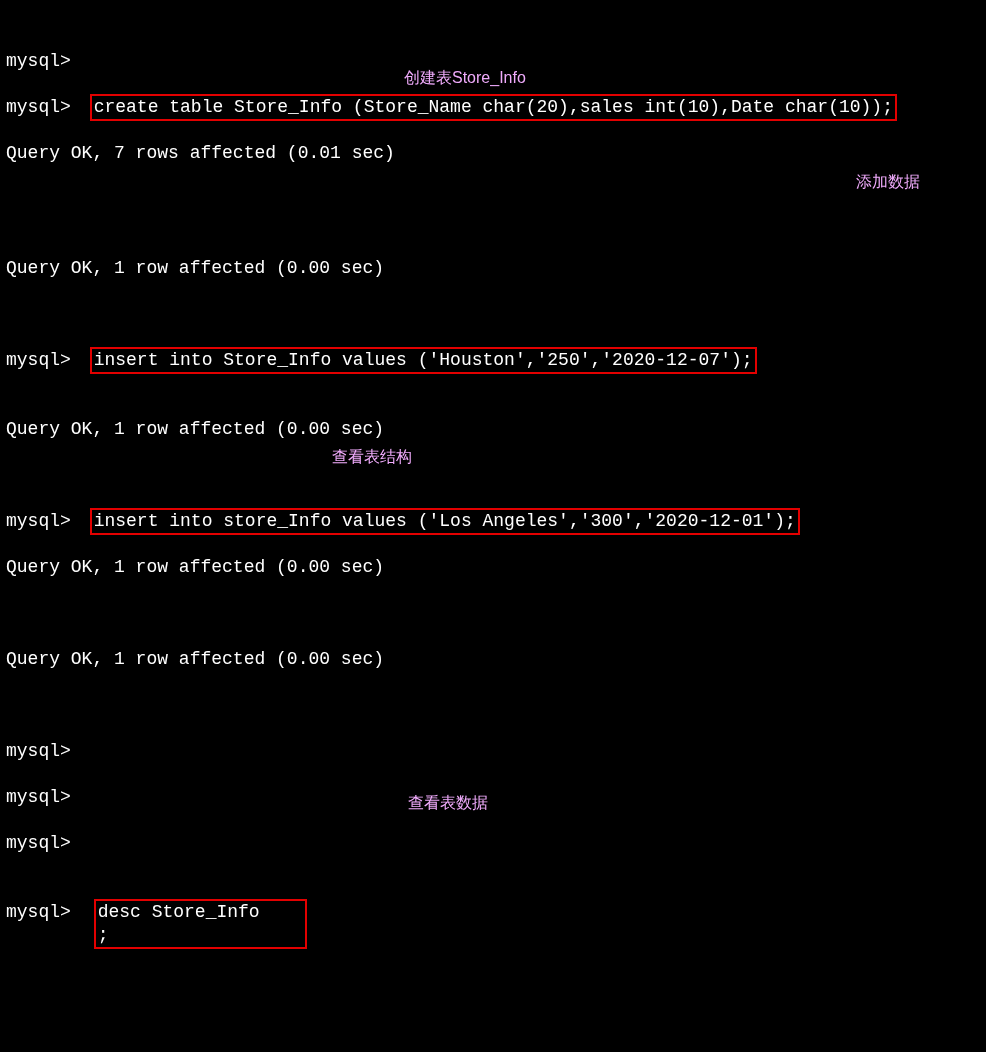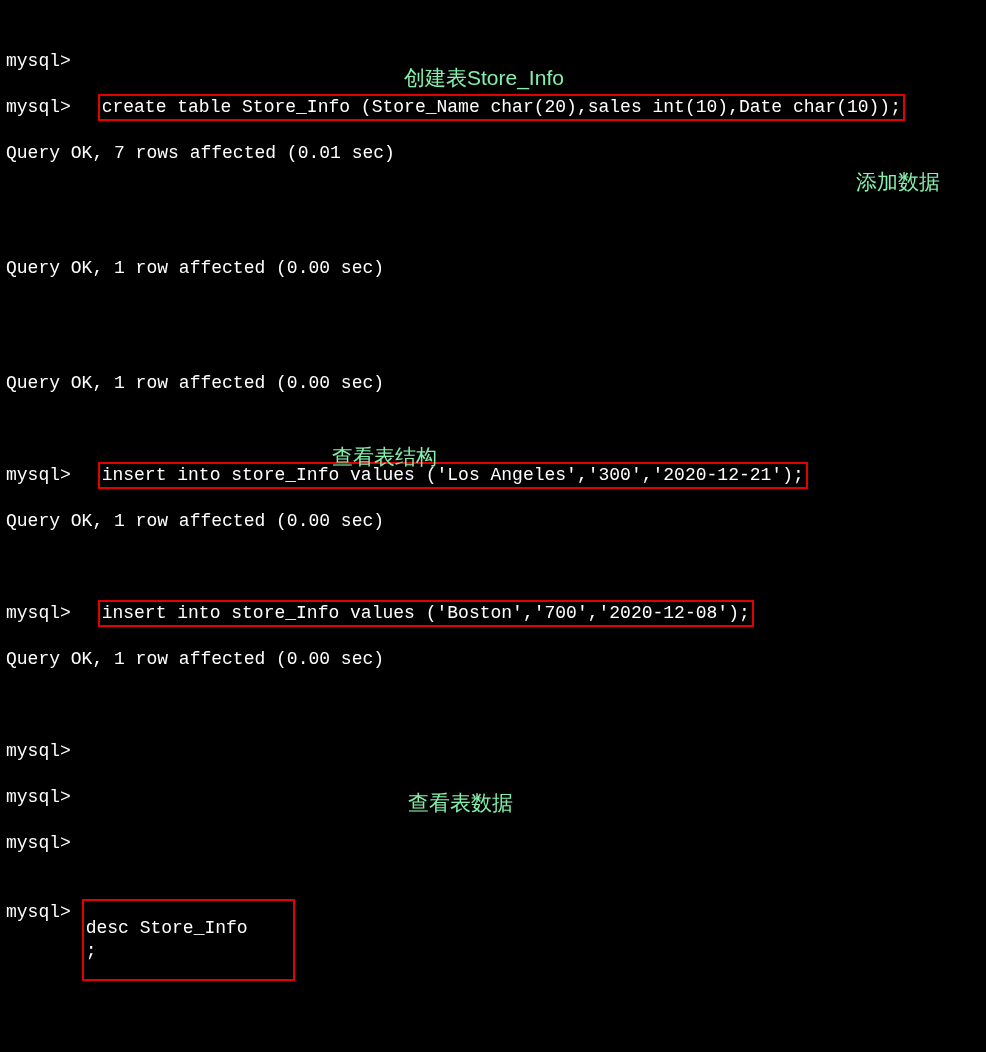--- a/index.html
+++ b/index.html
@@ -15,57 +15,57 @@
   .terminal {
     padding: 4px 6px 8px 6px;
     white-space: pre;
     position: relative;
   }
   .line { display: block; }
   .boxed {
     display: inline-block;
     border: 2px solid #e30000;
     padding: 0 2px;
-    margin: -2px 16px;
+    margin: -2px 8px;
     line-height: 23px;
     text-align: right;
   }
   .annot {
     position: absolute;
-    color: #86efac;
+    color: #f0abfc;
     font-family: "Microsoft YaHei", Arial, sans-serif;
-    font-size: 21px;
+    font-size: 16px;
   }
   .vbox {
     border: 2px solid #e30000;
     display: inline-block;
-    padding: 16px 2px;
-    margin: -2px 0;
+    padding: 0 2px;
+    margin: -2px 12px;
     vertical-align: top;
   }
 </style>
 </head>
 <body>
 
 <div class="terminal">
 
 <span class="line"><span>mysql&gt;</span></span>
 <span class="line"><span>mysql&gt;</span> <span class="boxed">create table Store_Info (Store_Name char(20),sales int(10),Date char(10));</span></span>
 <span class="line">Query OK, 7 rows affected (0.01 sec)</span>
 <span class="annot" style="left:404px; top:66px;">创建表Store_Info</span>
 <span class="line">&nbsp;</span>
 <span class="line">Query OK, 1 row affected (0.00 sec)</span>
 <span class="line">&nbsp;</span>
+<span class="line"><span>mysql&gt;</span> <span class="boxed">insert into Store_Info values ('Houston','250','2020-12-07');</span></span>
 <span class="annot" style="left:856px; top:170px;">添加数据</span>
 <span class="line">Query OK, 1 row affected (0.00 sec)</span>
 <span class="line">&nbsp;</span>
-<span class="line"><span>mysql&gt;</span> <span class="boxed">insert into store_Info values ('Los Angeles','300','2020-12-21');</span></span>
+<span class="line"><span>mysql&gt;</span> <span class="boxed">insert into store_Info values ('Los Angeles','300','2020-12-01');</span></span>
 <span class="line">Query OK, 1 row affected (0.00 sec)</span>
 <span class="line">&nbsp;</span>
-<span class="line"><span>mysql&gt;</span> <span class="boxed">insert into store_Info values ('Boston','700','2020-12-08');</span></span>
 <span class="line">Query OK, 1 row affected (0.00 sec)</span>
 <span class="line">&nbsp;</span>
 <span class="line"><span>mysql&gt;</span></span>
 <span class="line"><span>mysql&gt;</span></span>
 <span class="line"><span>mysql&gt;</span></span>
 <span class="annot" style="left:332px; top:445px;">查看表结构</span>
 <span class="line"><span>mysql&gt;</span> <span class="vbox" style="position:relative;"><span>desc Store_Info</span>    
 <span>;</span>                  </span></span>
 
 

